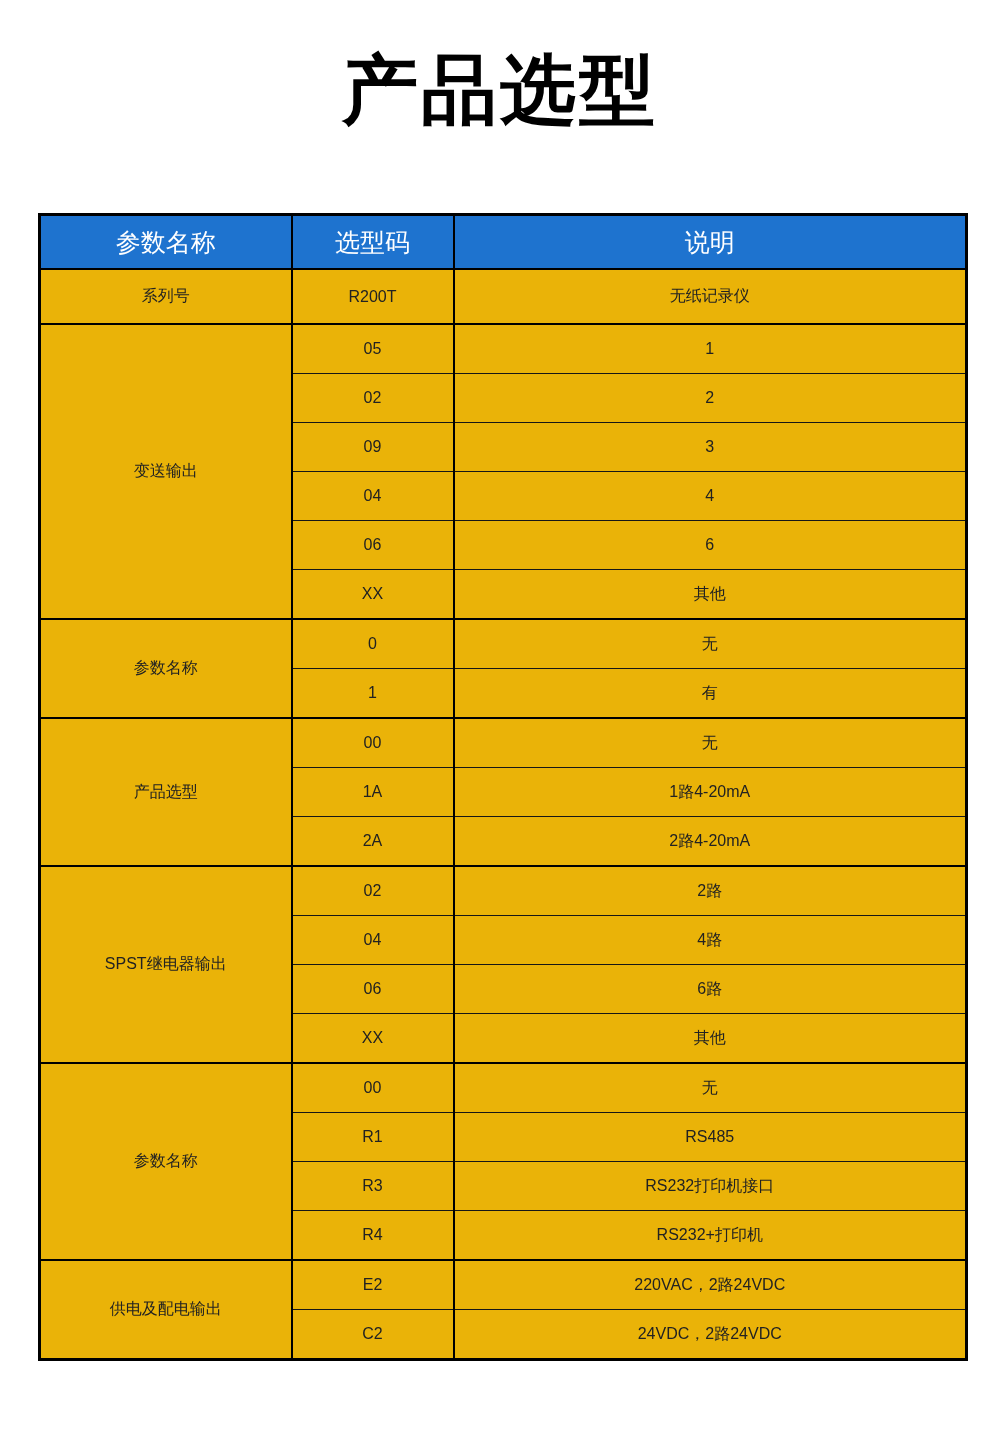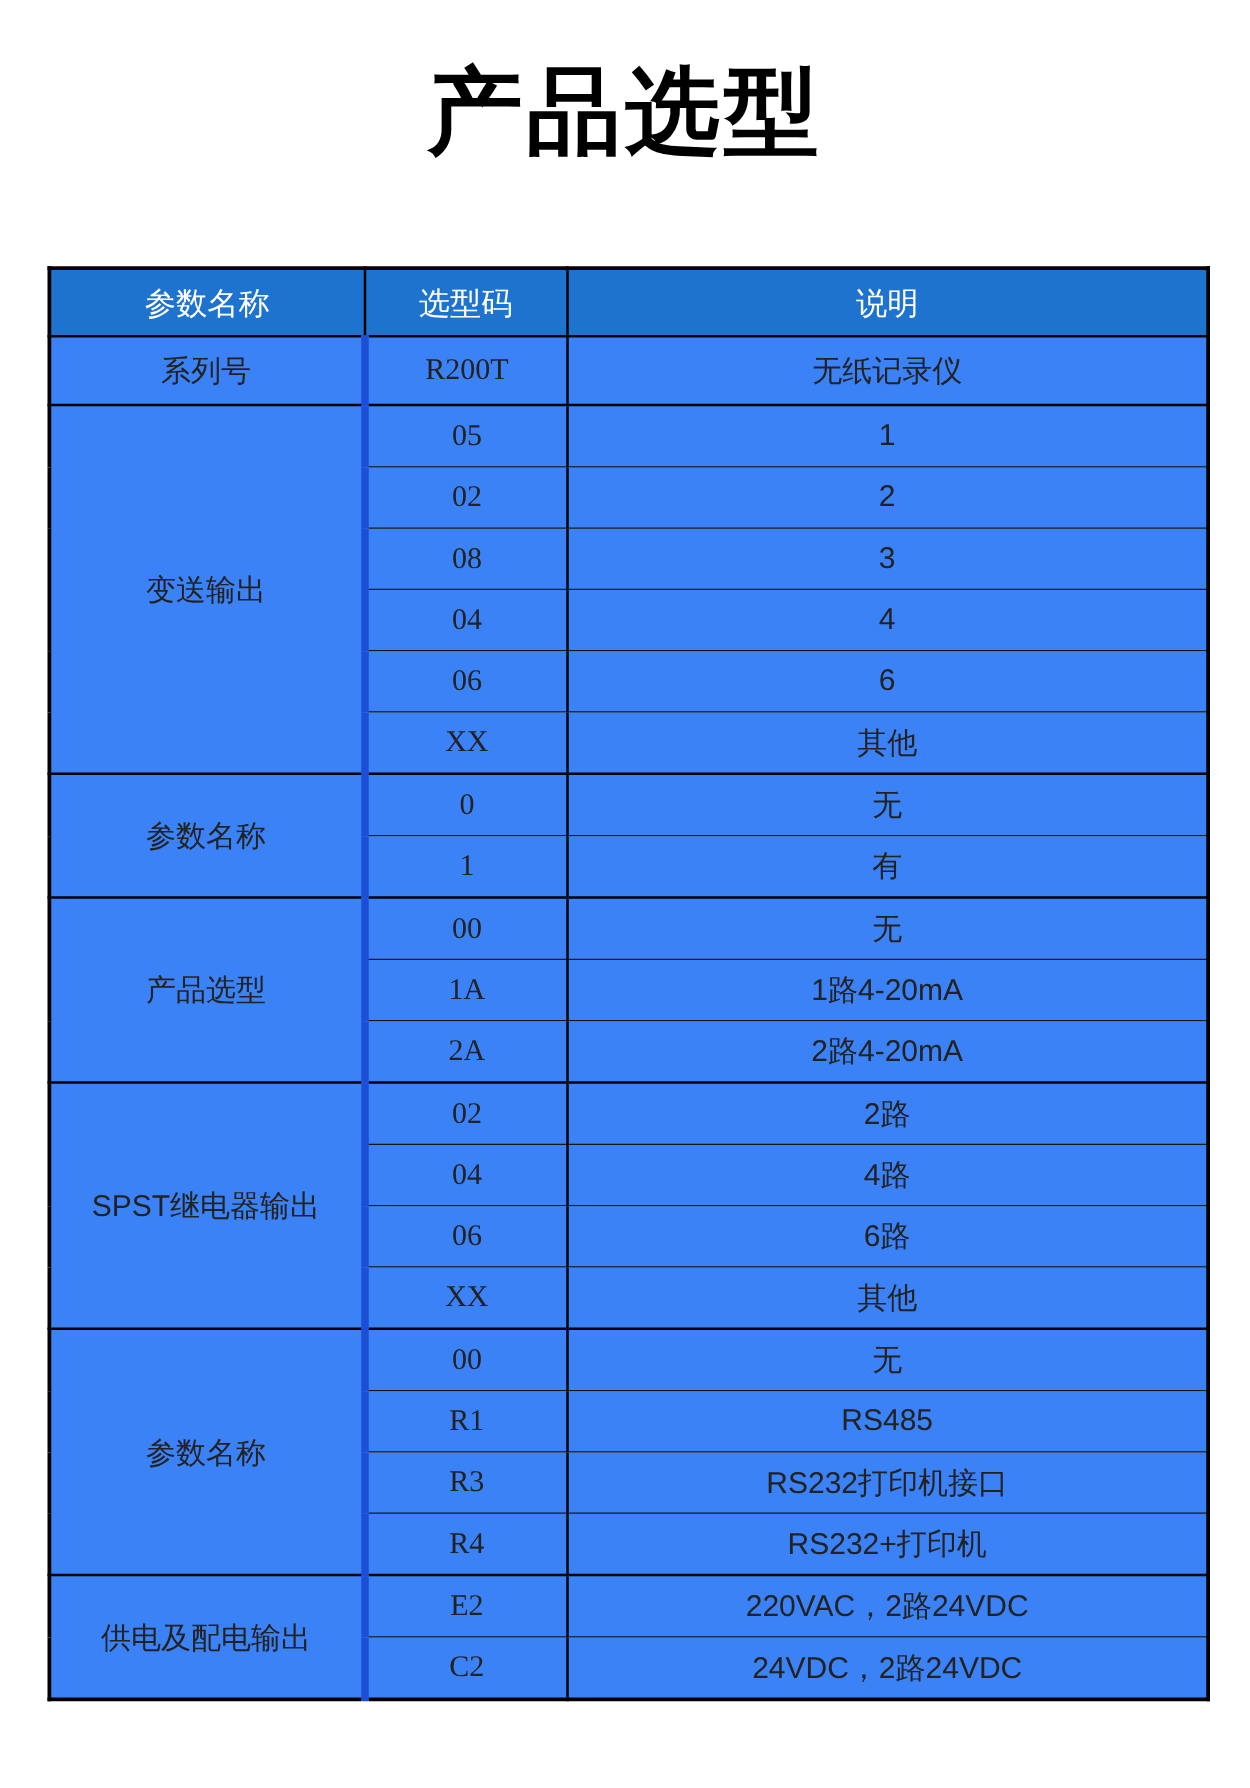--- a/index.html
+++ b/index.html
@@ -44,34 +44,33 @@
     font-size: 25px;
     height: 52px;
     padding: 0;
     text-align: center;
     vertical-align: middle;
     border-left: 2px solid #000000;
     border-right: 2px solid #000000;
     border-bottom: 2px solid #000000;
   }
   .selection-table td {
-    font-size: 24px;
+    font-size: 16px;
     color: #222222;
     text-align: center;
     vertical-align: middle;
     height: 48px;
     padding: 0;
     border-top: 1px solid #161616;
-    background: #3b82f6;
+    background: #eab308;
   }
   .selection-table tbody tr.series-row td { height: 53px; }
   .selection-table td.code-cell {
-    border-left: 6px solid #1d4ed8;
+    border-left: 2px solid #1d4ed8;
     border-right: 2px solid #000000;
-    font-family: Liberation Serif, serif;
   }
   .selection-table td.param-cell {
     border-right: 2px solid #000000;
   }
   .selection-table tbody tr.group-start td {
     border-top: 2px solid #000000;
   }
 </style>
 </head>
 <body>
@@ -101,21 +100,21 @@
         <tr class="group-start">
           <td class="param-cell" rowspan="6">变送输出</td>
           <td class="code-cell">05</td>
           <td class="desc-cell">1</td>
         </tr>
         <tr>
           <td class="code-cell">02</td>
           <td class="desc-cell">2</td>
         </tr>
         <tr>
-          <td class="code-cell">08</td>
+          <td class="code-cell">09</td>
           <td class="desc-cell">3</td>
         </tr>
         <tr>
           <td class="code-cell">04</td>
           <td class="desc-cell">4</td>
         </tr>
         <tr>
           <td class="code-cell">06</td>
           <td class="desc-cell">6</td>
         </tr>

